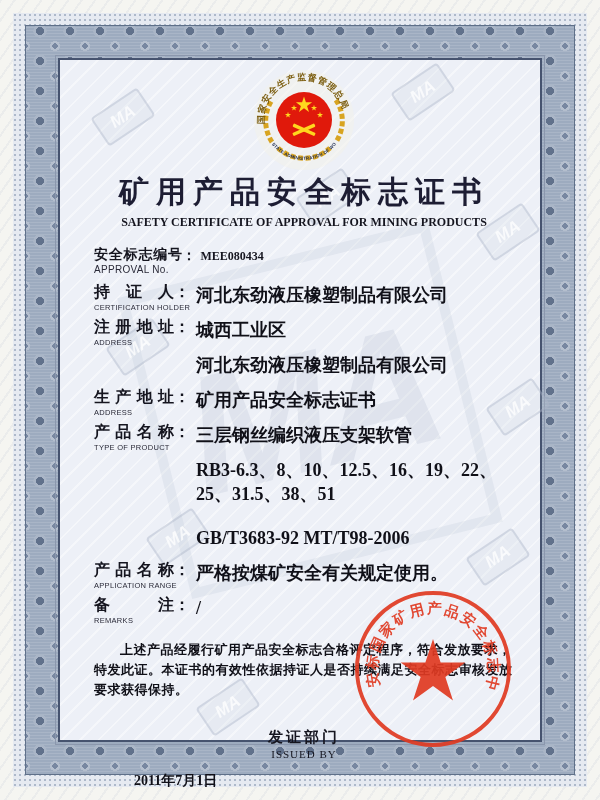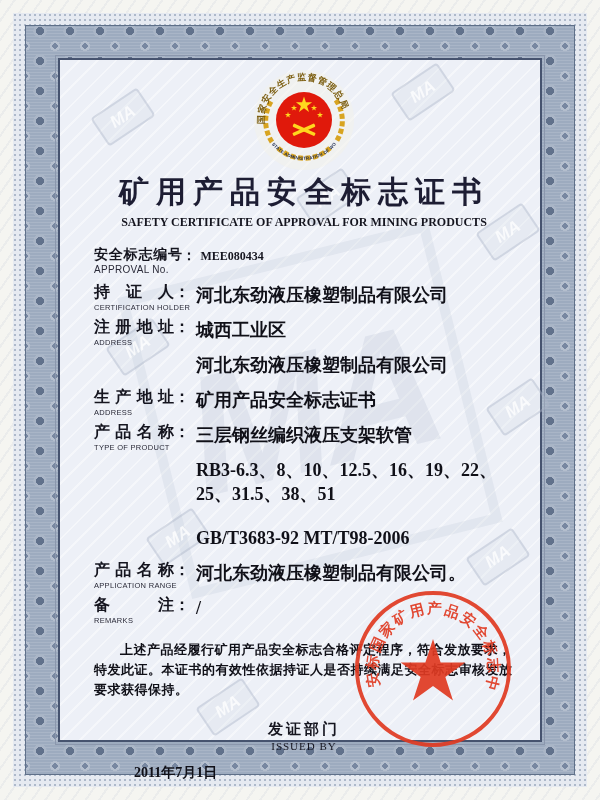--- a/index.html
+++ b/index.html
@@ -57,21 +57,21 @@
       text-align:justify;text-align-last:justify;vertical-align:top;}
   .colon2{font-weight:bold;color:#15151f;font-size:16px;}
   .cap2{position:absolute;left:0;top:21px;font-size:7.5px;color:#2a2a38;letter-spacing:.3px;white-space:nowrap;}
   .val{margin-left:102px;font-family:"Liberation Serif",serif;font-weight:bold;font-size:18px;
       color:#101018;line-height:1.35;padding-top:1px;}
   .gap{height:14px;}
   
   .statement{position:relative;z-index:1;margin-top:14px;font-family:"Liberation Serif",serif;
       font-weight:bold;font-size:13px;color:#101018;line-height:1.55;text-indent:2em;
       letter-spacing:.5px;}
-  .issuer{position:relative;z-index:1;text-align:center;margin-top:20px;}
+  .issuer{position:relative;z-index:1;text-align:center;margin-top:28px;}
   .issuer-cn{font-size:15px;font-weight:bold;color:#15151f;letter-spacing:3px;}
   .issuer-en{font-family:"Liberation Serif",serif;font-size:11px;color:#15151f;letter-spacing:1px;margin-top:1px;}
   .issue-date{position:relative;z-index:1;text-align:left;margin-top:12px;margin-left:40px;
       font-family:"Liberation Serif",serif;font-weight:bold;font-size:14px;color:#101018;}
   
   .seal{position:absolute;left:347px;top:583px;width:172px;height:172px;z-index:3;opacity:.92;}
 </style>
 </head>
 <body>
 
@@ -149,21 +149,21 @@
     </div>
 
     <div class="gap"></div>
 
     <div class="row">
       <div class="val">GB/T3683-92 MT/T98-2006</div>
     </div>
     <div class="row">
       <div class="lab"><span class="lbl">产品名称</span><span class="colon2">：</span>
         <div class="cap2">APPLICATION RANGE</div></div>
-      <div class="val">河北东劲液压橡塑制品有限公司。</div>
+      <div class="val">严格按煤矿安全有关规定使用。</div>
     </div>
     <div class="row">
       <div class="lab"><span class="lbl">备注</span><span class="colon2">：</span>
         <div class="cap2">REMARKS</div></div>
       <div class="val">/</div>
     </div>
 
     <div class="statement">上述产品经履行矿用产品安全标志合格评定程序，符合发放要求，特发此证。本证书的有效性依据持证人是否持续满足安全标志审核发放要求获得保持。</div>
 
     <div class="issuer">

